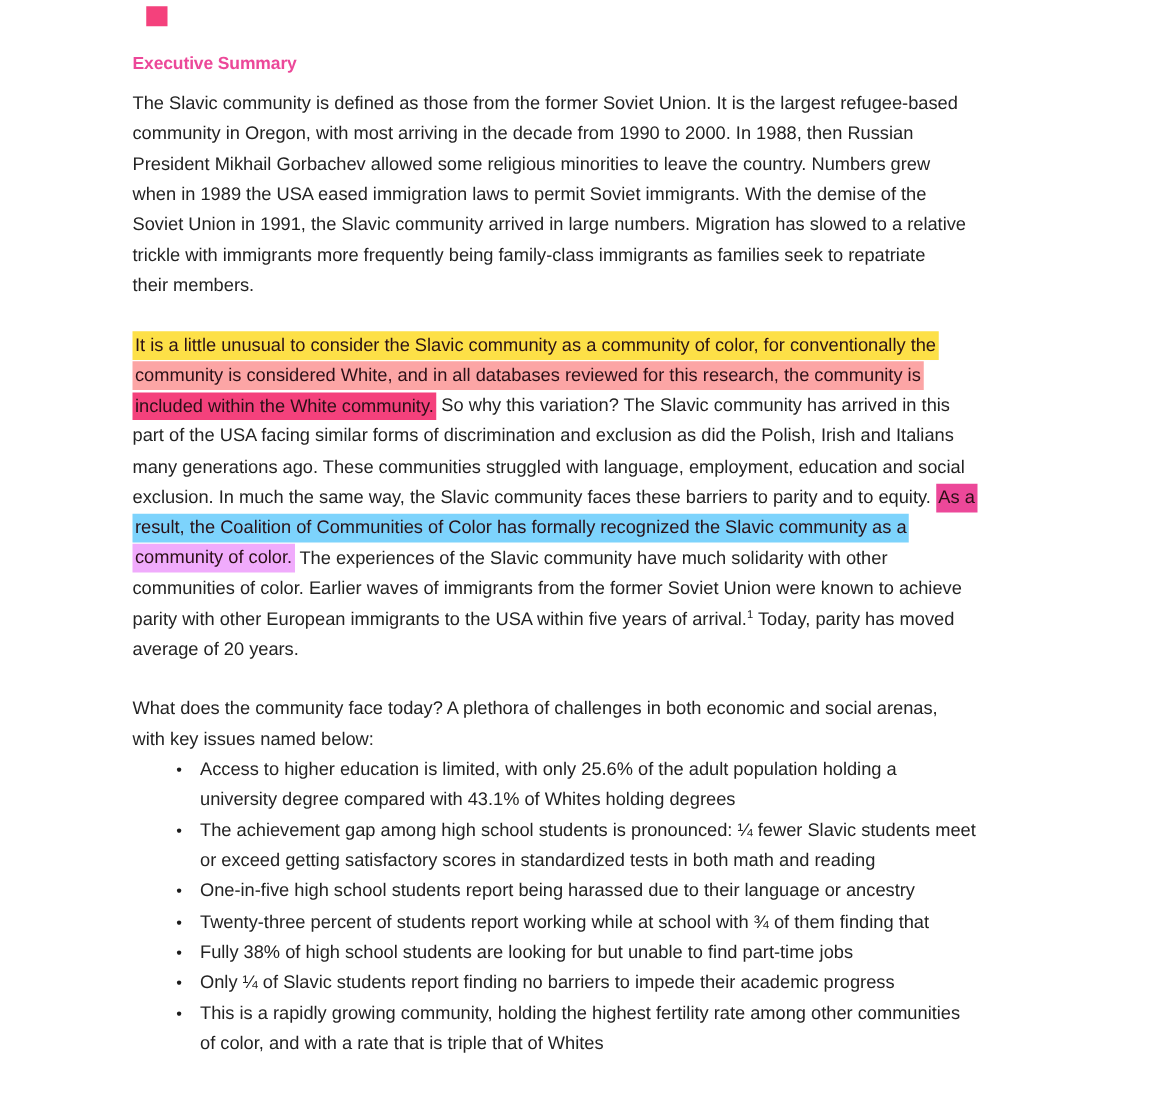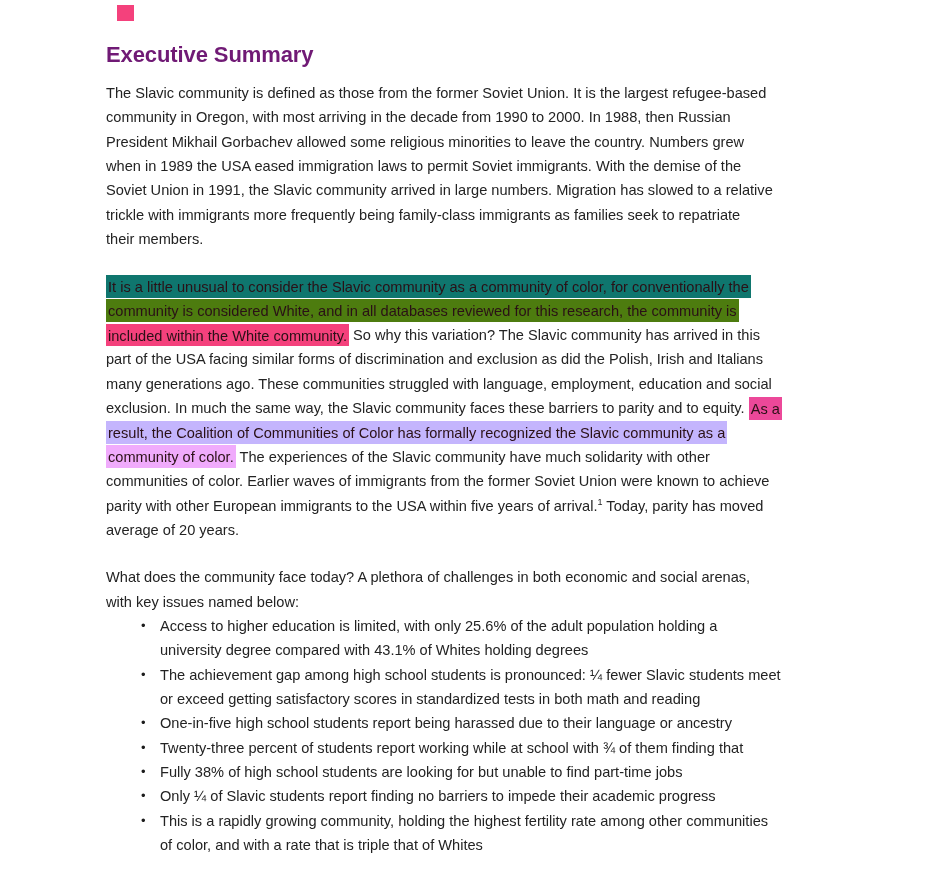--- a/index.html
+++ b/index.html
@@ -13,21 +13,21 @@
   }
   .page { position: absolute; inset: 0; background: #ffffff; }
   .highlight-fragment {
     position: absolute; left: 117px; top: 5px;
     width: 17px; height: 16px;
   }
   .content {
     position: absolute; left: 106px; top: 42px; width: 742px;
   }
   h1.doc-heading {
-    font-size: 22px; font-weight: bold; color: #701a75;
+    font-size: 14px; font-weight: bold; color: #ec4899;
     margin: 0 0 13px 0; letter-spacing: -0.1px;
   }
   .line {
     font-size: 14.6px;
     line-height: 24.35px;
     white-space: nowrap;
     color: #232323;
   }
   .block-para + .block-para { margin-top: 23px; }
   .block-para + .block-bullets { margin-top: 0px; }
@@ -56,27 +56,27 @@
         <div class="block-para">
           <div class="line"><span>The Slavic community is defined as those from the former Soviet Union. It is the largest refugee-based</span></div>
           <div class="line"><span>community in Oregon, with most arriving in the decade from 1990 to 2000. In 1988, then Russian</span></div>
           <div class="line"><span>President Mikhail Gorbachev allowed some religious minorities to leave the country. Numbers grew</span></div>
           <div class="line"><span>when in 1989 the USA eased immigration laws to permit Soviet immigrants. With the demise of the</span></div>
           <div class="line"><span>Soviet Union in 1991, the Slavic community arrived in large numbers. Migration has slowed to a relative</span></div>
           <div class="line"><span>trickle with immigrants more frequently being family-class immigrants as families seek to repatriate</span></div>
           <div class="line"><span>their members.</span></div>
         </div>
         <div class="block-para">
-          <div class="line"><span class="seg-hl" style="background: #0f766e;">It is a little unusual to consider the Slavic community as a community of color, for conventionally the</span></div>
-          <div class="line"><span class="seg-hl" style="background: #4d7c0f; text-align: right;">community is considered White, and in all databases reviewed for this research, the community is</span></div>
+          <div class="line"><span class="seg-hl" style="background: #fde047;">It is a little unusual to consider the Slavic community as a community of color, for conventionally the</span></div>
+          <div class="line"><span class="seg-hl" style="background: #fca5a5; text-align: right;">community is considered White, and in all databases reviewed for this research, the community is</span></div>
           <div class="line"><span class="seg-hl" style="background: rgb(244, 65, 124); margin-top: 16px;">included within the White community.</span><span> So why this variation? The Slavic community has arrived in this</span></div>
           <div class="line"><span>part of the USA facing similar forms of discrimination and exclusion as did the Polish, Irish and Italians</span></div>
           <div class="line"><span>many generations ago. These communities struggled with language, employment, education and social</span></div>
           <div class="line"><span>exclusion. In much the same way, the Slavic community faces these barriers to parity and to equity. </span><span class="seg-hl" style="background: #ec4899;">As a</span></div>
-          <div class="line"><span class="seg-hl" style="background: #c4b5fd;">result, the Coalition of Communities of Color has formally recognized the Slavic community as a</span></div>
+          <div class="line"><span class="seg-hl" style="background: #7dd3fc;">result, the Coalition of Communities of Color has formally recognized the Slavic community as a</span></div>
           <div class="line"><span class="seg-hl" style="background: #f0abfc;">community of color.</span><span> The experiences of the Slavic community have much solidarity with other</span></div>
           <div class="line"><span>communities of color. Earlier waves of immigrants from the former Soviet Union were known to achieve</span></div>
           <div class="line"><span>parity with other European immigrants to the USA within five years of arrival.</span><sup class="fn">1</sup><span> Today, parity has moved</span></div>
           <div class="line"><span>average of 20 years.</span></div>
         </div>
         <div class="block-para">
           <div class="line"><span>What does the community face today? A plethora of challenges in both economic and social arenas,</span></div>
           <div class="line"><span>with key issues named below:</span></div>
         </div>
         <div class="block-bullets">

